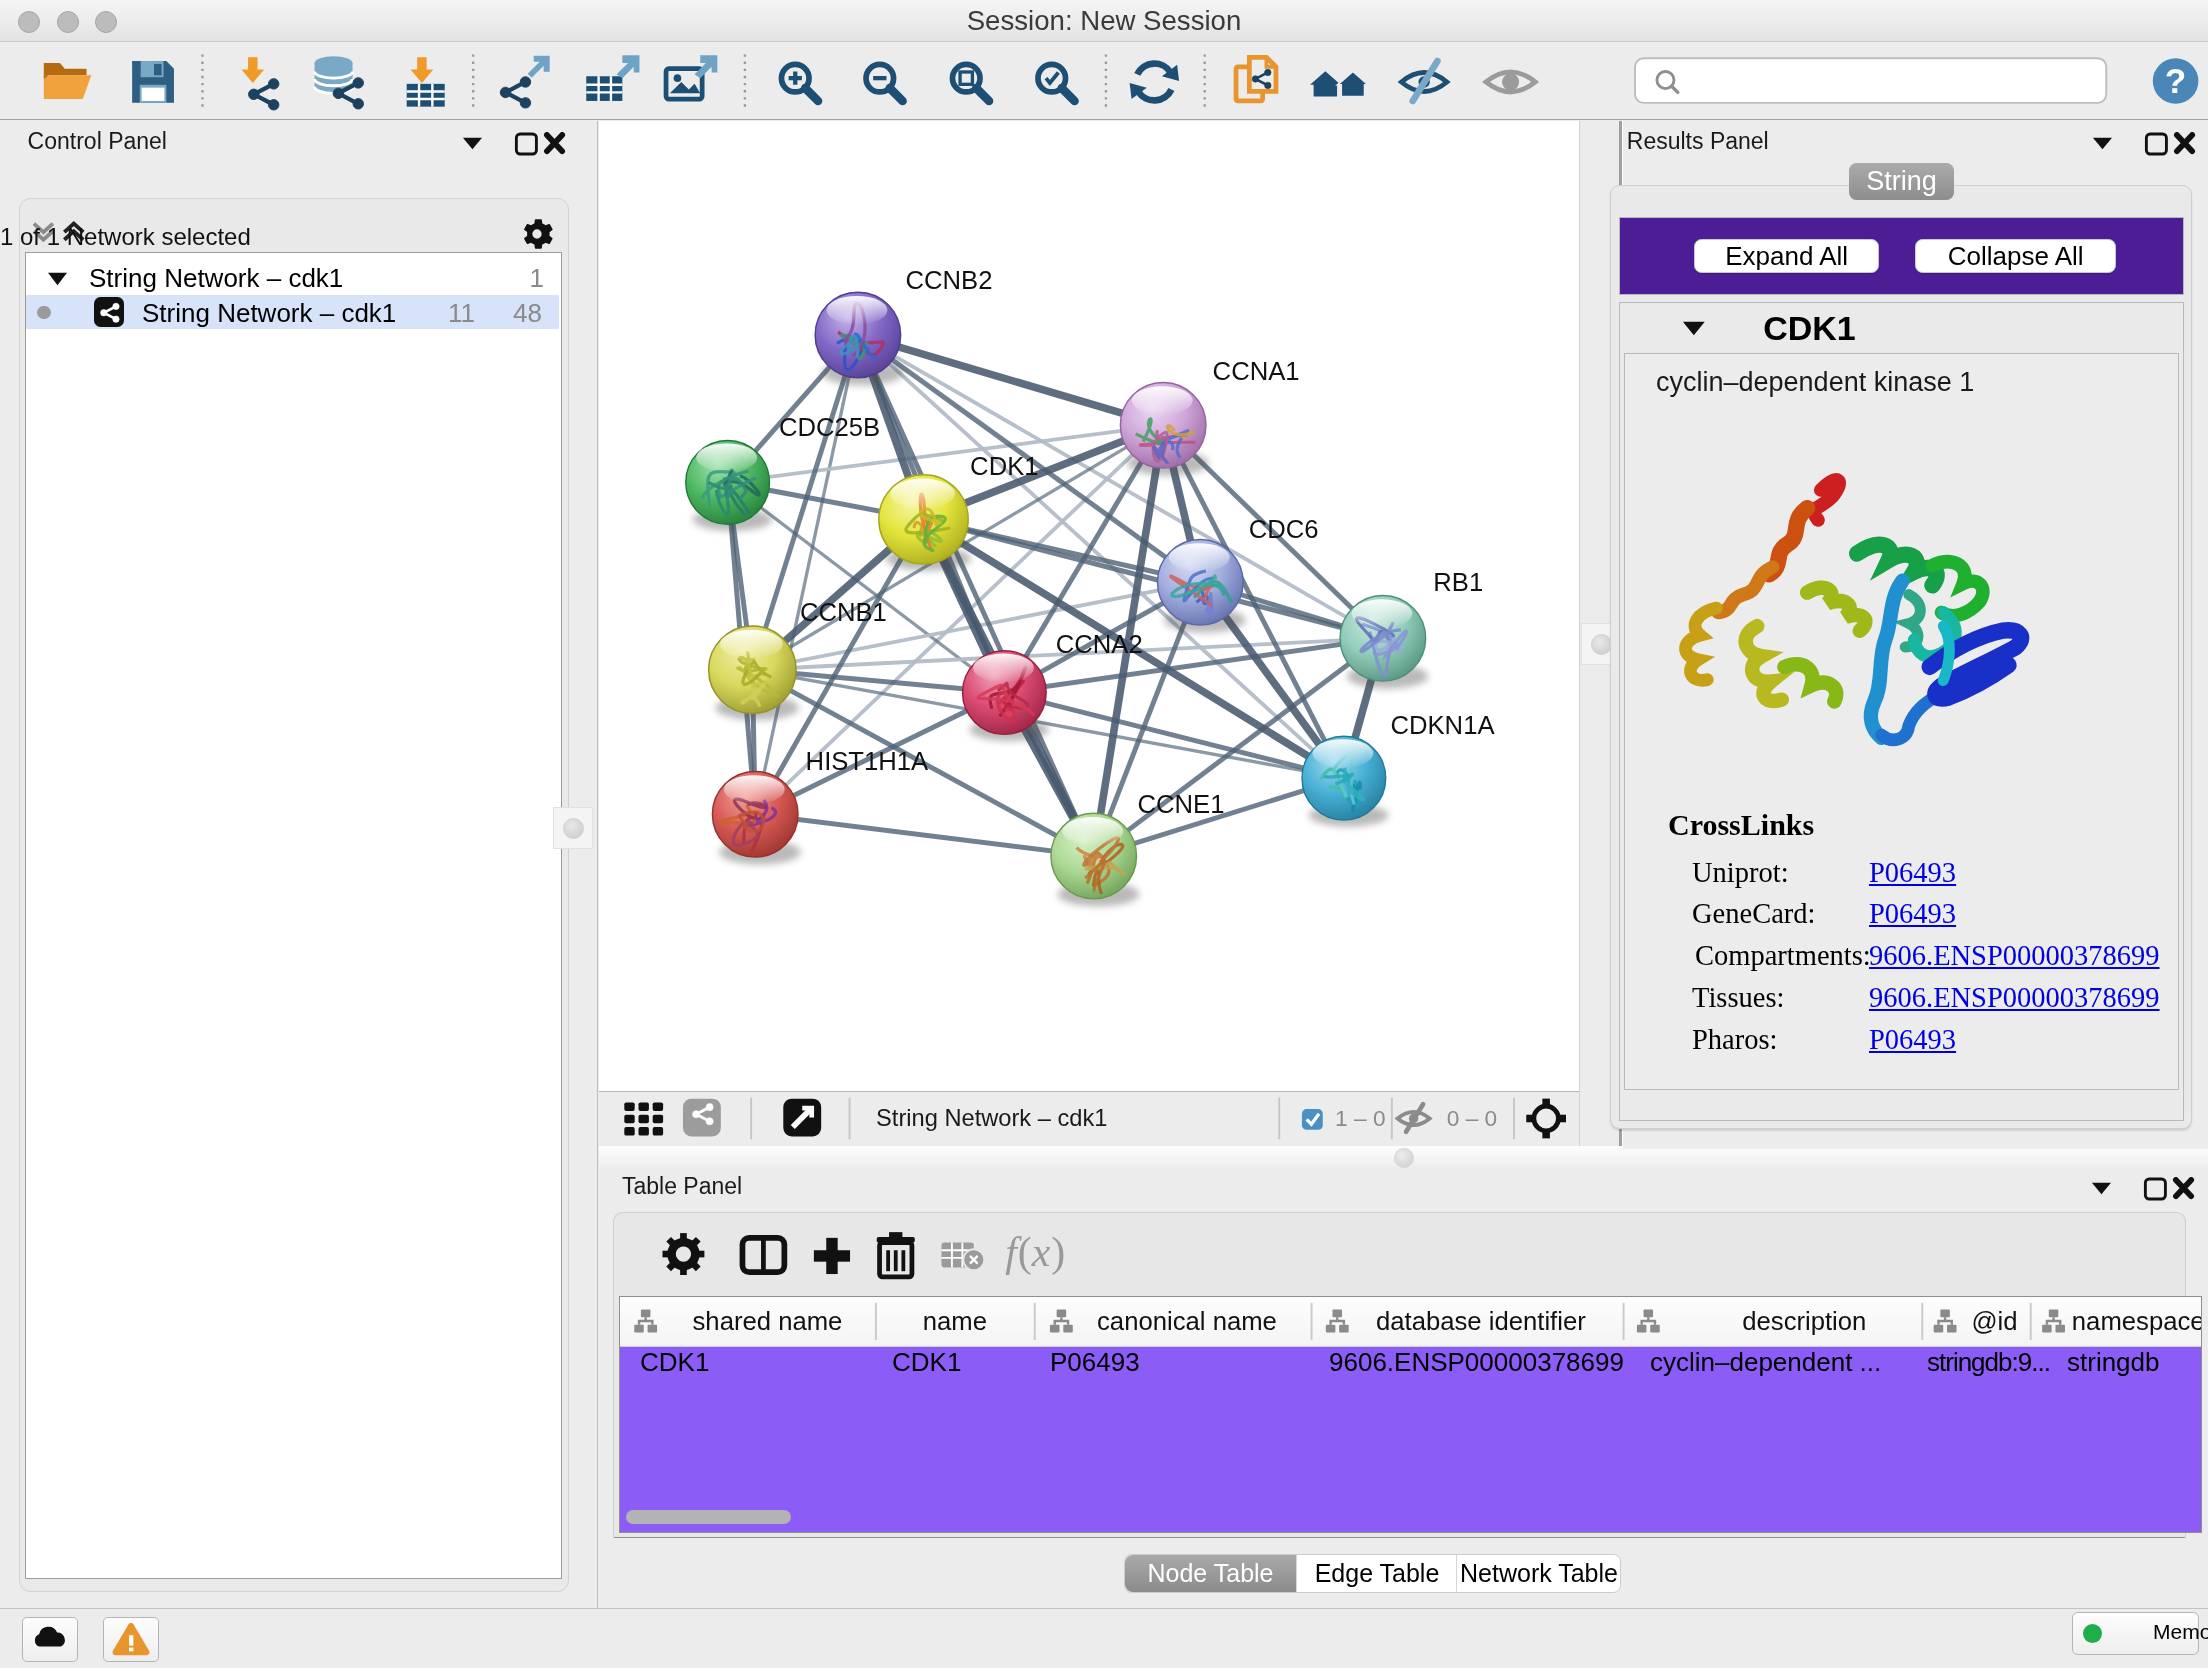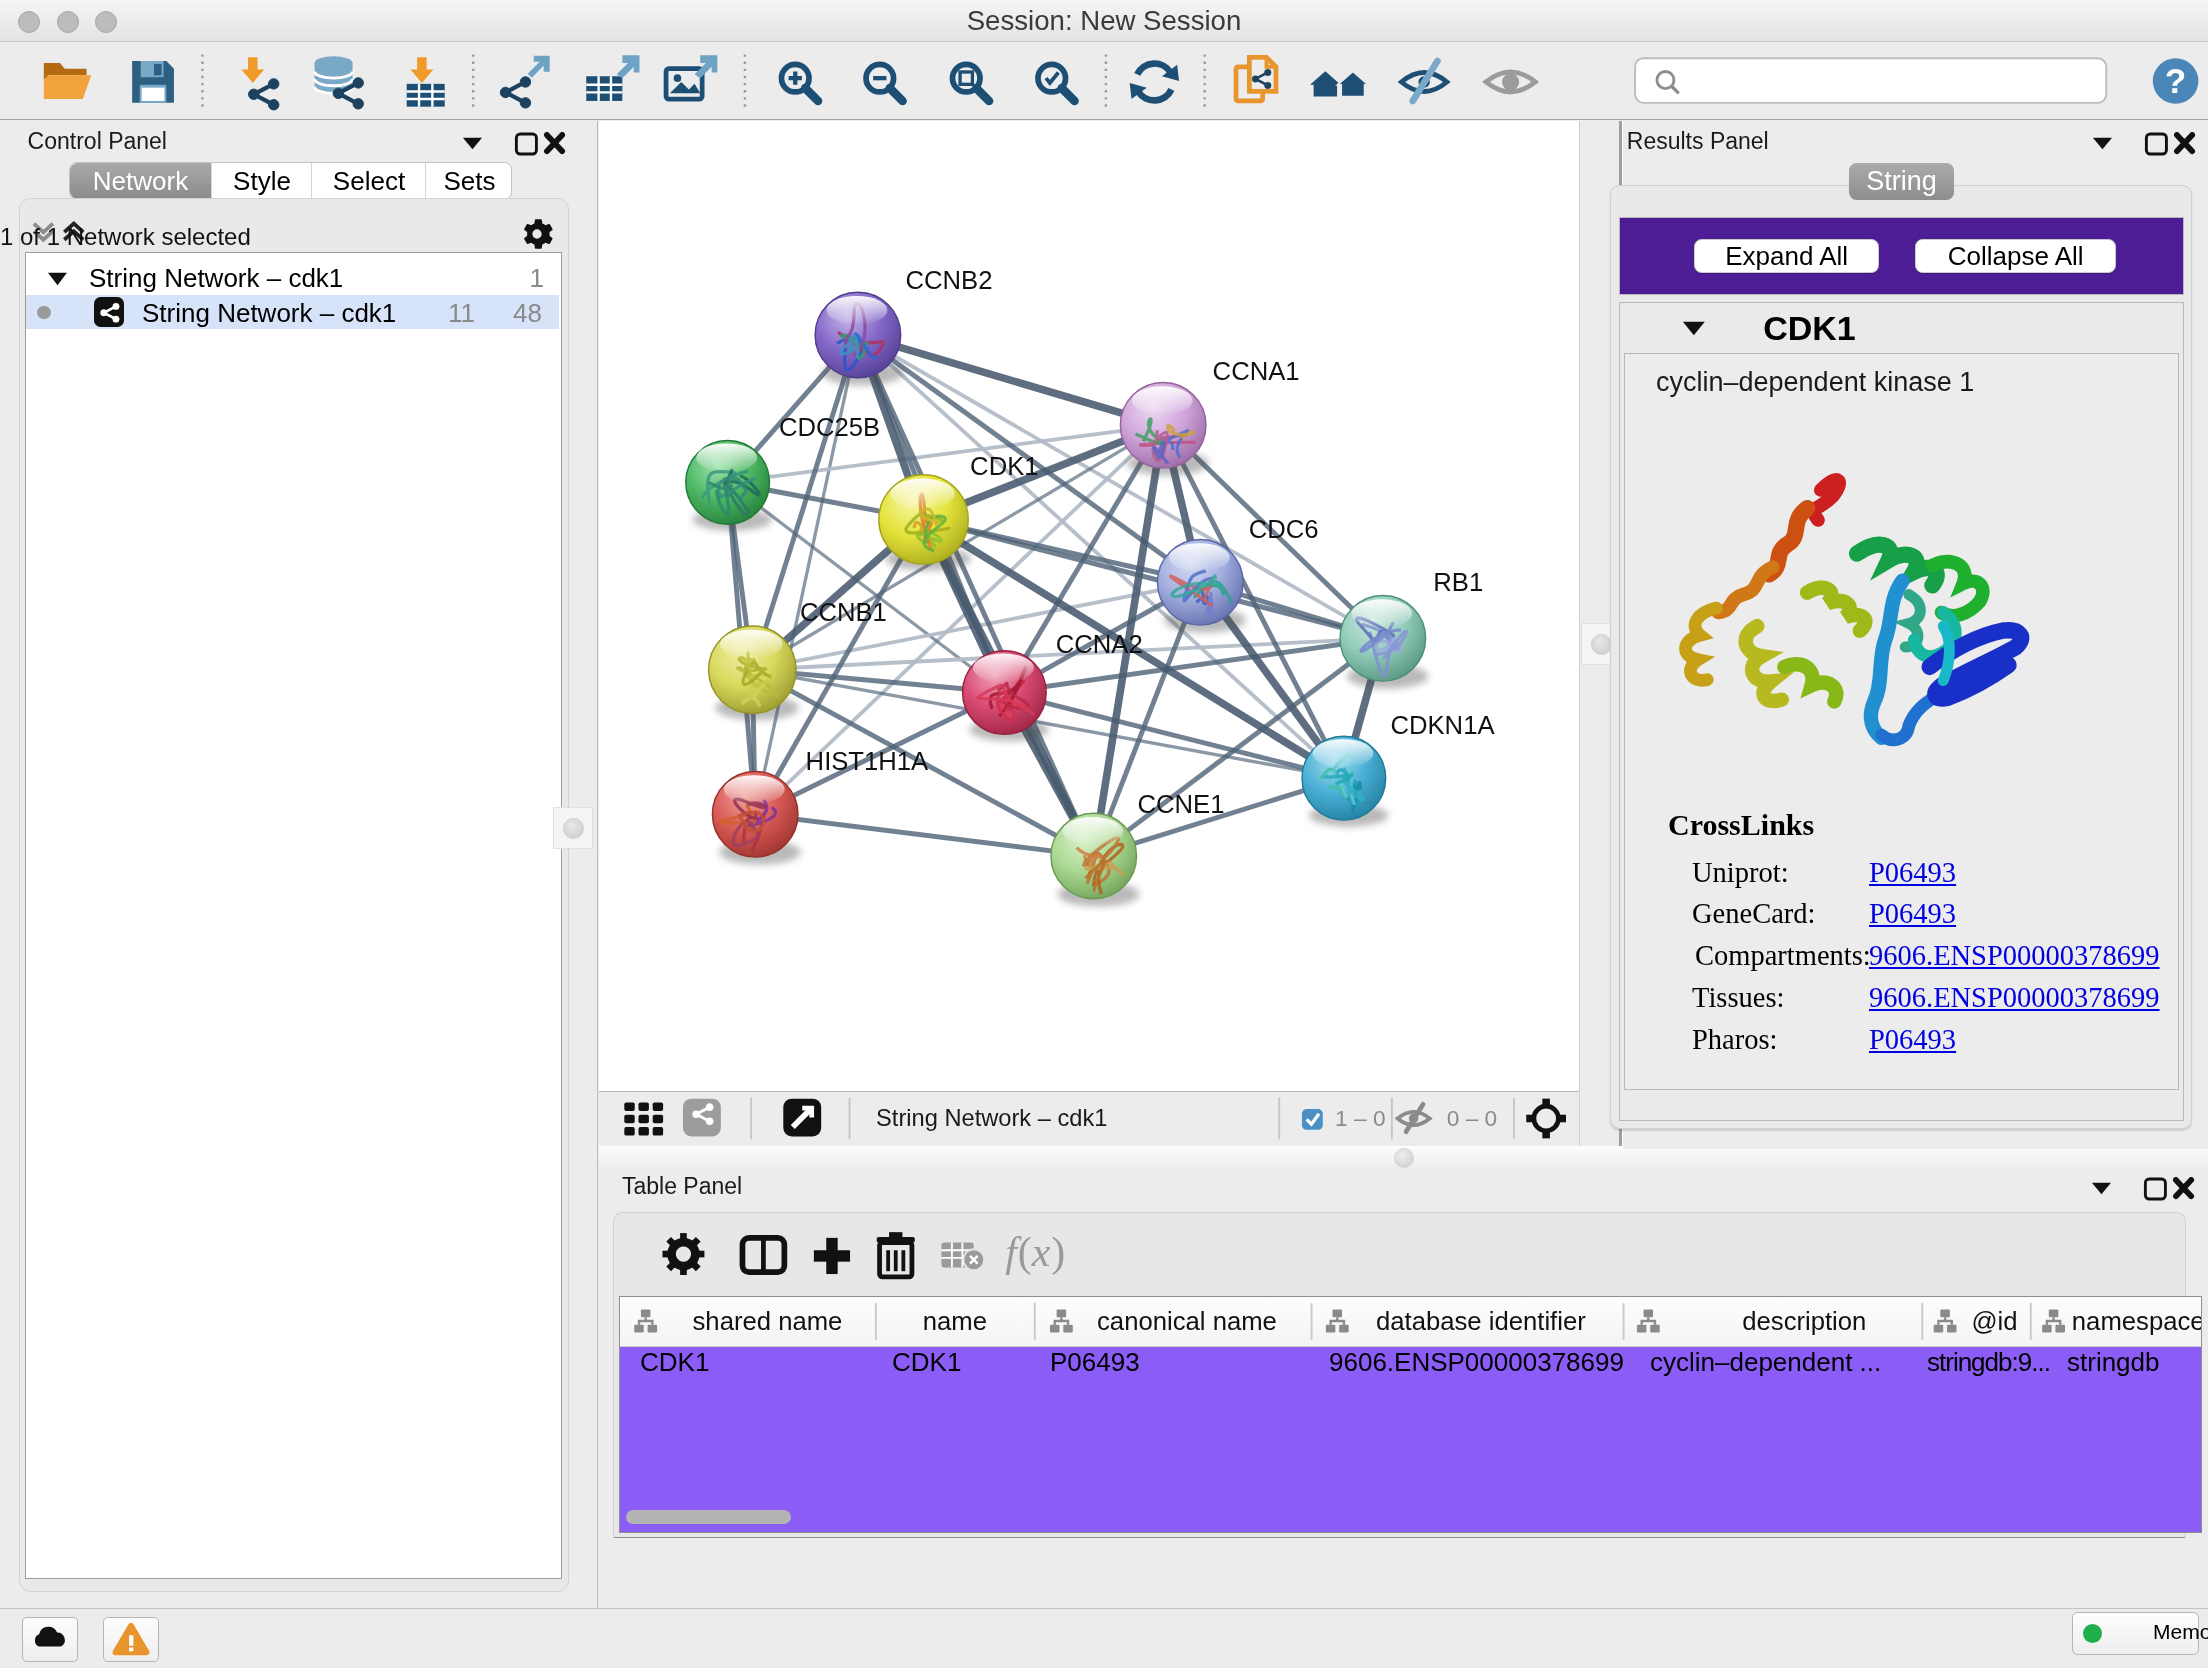--- a/index.html
+++ b/index.html
@@ -182,26 +182,20 @@
 
 <div class="abs" id="controlpanel" style="left:0;top:121px;width:597px;height:1488px;border-right:1.9px solid #bdbdbd;">
 
   <div class="abs" style="left:27.6px;top:6.7px;font-size:23px;color:#1a1a1a;">Control Panel</div>
   <svg class="abs" style="left:461px;top:10.5px;" width="105" height="25" viewBox="0 0 110 26">
     <path d="M2 6 L22 6 L12 18 Z" fill="#111"></path>
     <rect x="58" y="2" width="21" height="21" rx="4" fill="none" stroke="#111" stroke-width="3"></rect>
     <path d="M90 3 L106 20 M106 3 L90 20" stroke="#111" stroke-width="6" stroke-linecap="round"></path>
   </svg>
 
-  <div class="abs" style="left:69px;top:41px;width:441px;height:36px;background:#ffffff;border:1px solid #c2c2c2;border-radius:7.6px;font-size:26px;">
-    <div class="abs" style="left:0;top:0;width:141px;height:36px;background:linear-gradient(#a9a9a9,#8b8b8b);border-radius:7.6px 0 0 7.6px;color:#fff;text-align:center;line-height:36px;">Network</div>
-    <div class="abs" style="left:141px;top:0;width:100px;height:36px;border-left:1px solid #d6d6d6;text-align:center;line-height:36px;color:#000;">Style</div>
-    <div class="abs" style="left:241px;top:0;width:114px;height:36px;border-left:1px solid #d6d6d6;text-align:center;line-height:36px;color:#000;">Select</div>
-    <div class="abs" style="left:355px;top:0;width:87px;height:36px;border-left:1px solid #d6d6d6;text-align:center;line-height:36px;color:#000;">Sets</div>
-  </div>
 
   <div class="abs" style="left:19px;top:77px;width:548px;height:1392px;background:#e9e9e9;border:1px solid #d2d2d2;border-radius:11.4px;"></div>
 
   <svg class="abs" style="left:32px;top:95px;" width="57" height="38" viewBox="0 0 60 40">
     <g stroke="#8a8a8a" stroke-width="4" fill="none">
       <path d="M2 8 L12 17 L22 8"></path>
         <path d="M2 16 L12 25 L22 16"></path>
     </g>
     <g stroke="#222" stroke-width="4" fill="none">
       <path d="M34 17 L44 8 L54 17"></path>
@@ -772,20 +766,25 @@
       <div class="abs" style="left:430px;top:1px;">P06493</div>
       <div class="abs" style="left:709px;top:1px;">9606.ENSP00000378699</div>
       <div class="abs" style="left:1030px;top:1px;">cyclin–dependent ...</div>
       <div class="abs" style="left:1307px;top:1px;width:122px;overflow:hidden;letter-spacing:-1px;white-space:nowrap;">stringdb:9...</div>
       <div class="abs" style="left:1447px;top:1px;">stringdb</div>
     </div>
 
     <div class="abs" style="left:5.7px;top:213px;width:165px;height:14.3px;background:#b3b3b3;border-radius:7.6px;"></div>
   </div>
 
+  <div class="abs" style="left:525px;top:386px;width:495px;height:37px;background:#ffffff;border:1px solid #cccccc;border-radius:7.6px;font-size:25px;">
+    <div class="abs" style="left:0;top:0;width:171px;height:37px;background:linear-gradient(#a9a9a9,#8b8b8b);border-radius:7.6px 0 0 7.6px;color:#fff;text-align:center;line-height:37px;">Node Table</div>
+    <div class="abs" style="left:171px;top:0;width:160px;height:37px;border-left:1px solid #d6d6d6;text-align:center;line-height:37px;color:#000;">Edge Table</div>
+    <div class="abs" style="left:331px;top:0;width:164px;height:37px;border-left:1px solid #d6d6d6;text-align:center;line-height:37px;color:#000;white-space:nowrap;">Network Table</div>
+  </div>
 </div>
 
 <div class="abs" id="statusbar" style="left:0;top:1608px;width:2208px;height:60px;background:#ececec;border-top:1.9px solid #c2c2c2;">
   <div class="abs" style="left:22px;top:7.6px;width:54px;height:43px;background:linear-gradient(#fdfdfd,#eeeeee);border:1px solid #b4b4b4;border-radius:4.8px;">
     <svg width="54" height="43" viewBox="0 0 57 45">
         <path d="M17 30 a7 7 0 0 1 0 -13 a10 10 0 0 1 19 -2 a8 8 0 0 1 4 15 Z" fill="#111"></path>
       </svg>
   </div>
   <div class="abs" style="left:103px;top:7.6px;width:54px;height:43px;background:linear-gradient(#fdfdfd,#eeeeee);border:1px solid #b4b4b4;border-radius:4.8px;">
     <svg width="54" height="43" viewBox="0 0 57 45">

